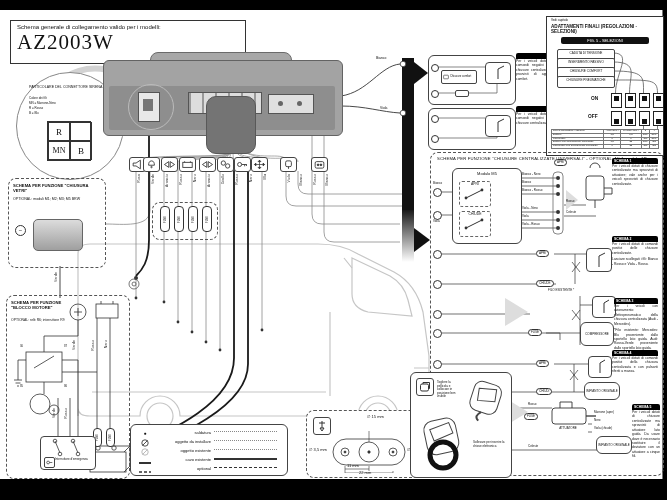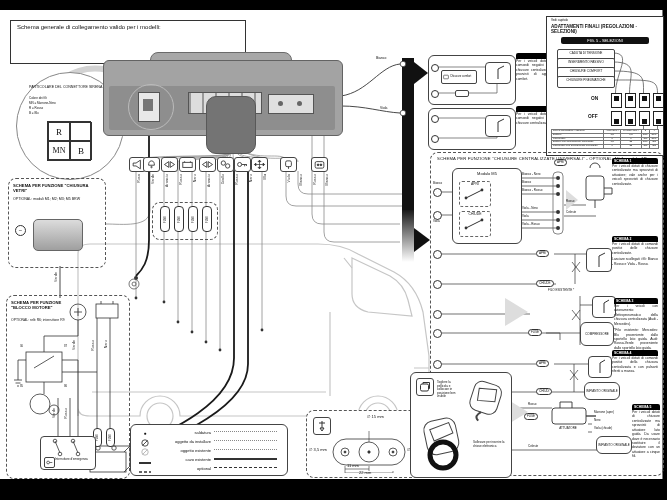--- a/index.html
+++ b/index.html
@@ -173,20 +173,21 @@
     </g>
 
     <g fill="none" stroke="#333" stroke-width=".9">
       <rect x="552" y="408" width="34" height="16" rx="3"></rect>
         <path d="M560 408 v-6 h12 v6 M586 416 h10"></path>
     </g>
   </svg>
 
   <div class="a box" style="left:10px;top:20px;width:222px;height:36px;padding:3px 6px;">
     <div style="font-size:6px;">Schema generale di collegamento valido per i modelli:</div>
+    <div style="font-family:'Liberation Serif',serif;font-size:21px;letter-spacing:1px;">AZ2003W</div>
   </div>
 
   <div class="a" style="left:16px;top:72px;width:106px;height:106px;border:1px solid #888;border-radius:50%;background:#fff;">
     <div class="a" style="left:12px;top:12px;width:82px;font-size:3.6px;line-height:1.2;">PARTICOLARE DEL CONNETTORE SIRENA</div>
     <div class="a t3" style="left:12px;top:24px;">Colore dei fili:</div>
     <div class="a t3" style="left:12px;top:29px;">MN = Marrone-Nero</div>
     <div class="a t3" style="left:12px;top:34px;">R = Rosso</div>
     <div class="a t3" style="left:12px;top:39px;">B = Blu</div>
     <div class="a" style="left:30px;top:48px;width:44px;height:40px;">
       <div style="display:grid;grid-template-columns:22px 22px;grid-auto-rows:19px;border:1px solid #333;">

